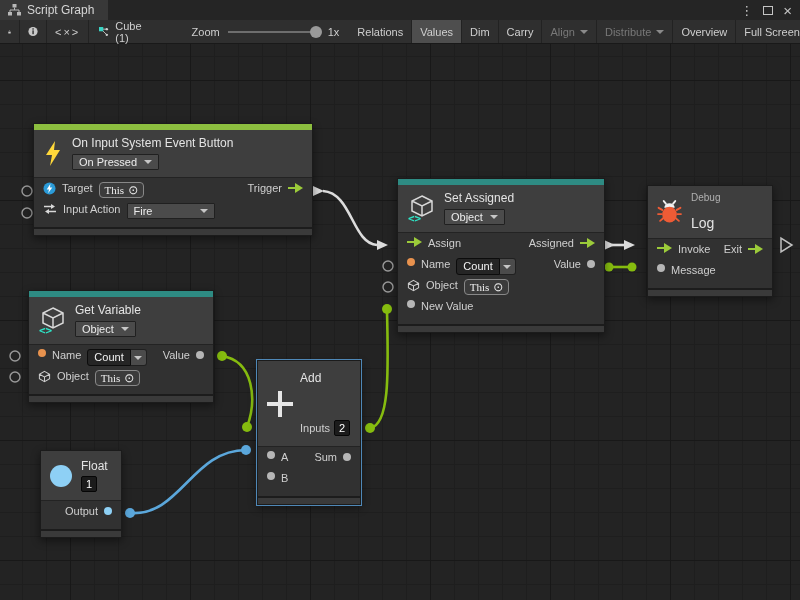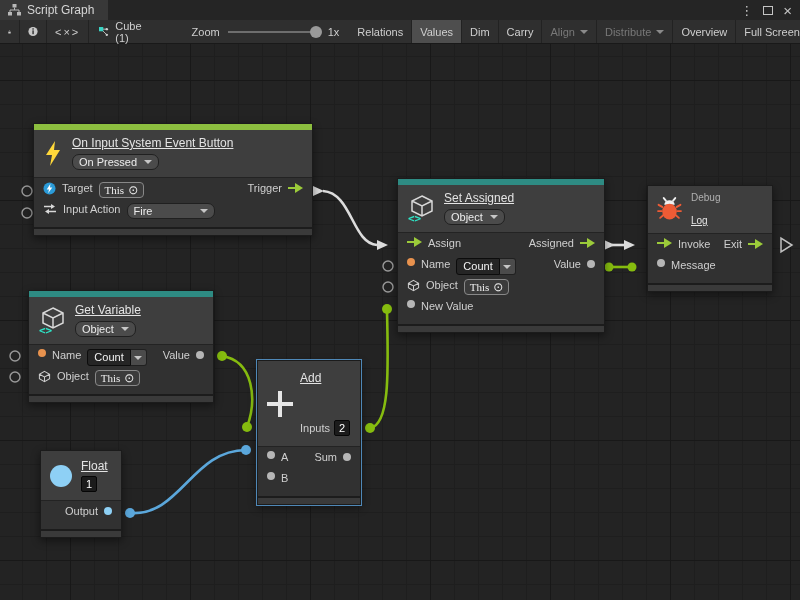--- a/index.html
+++ b/index.html
@@ -45,40 +45,40 @@
   .wires { position:absolute; top:0; left:0; width:800px; height:556px; pointer-events:none; }
 
   
   .node { position:absolute; background:#313131; border:1px solid #1b1b1b;
           box-shadow:0 3px 8px rgba(0,0,0,.45); }
   .node.selected { outline:1px solid #4f88b7; }
   .accent { height:6px; }
   .n-header { background:#3e3e3e; display:flex; align-items:center; gap:9px;
               padding:6px 10px 7px 9px; border-bottom:1px solid #232323; }
   .n-col { display:flex; flex-direction:column; gap:4px; align-items:flex-start; }
-  .n-title { font-size:12px; color:#e4e4e4; white-space:nowrap;text-decoration:underline; }
+  .n-title { font-size:12px; color:#e4e4e4; white-space:nowrap; }
   .n-cat { font-size:10px; color:#b0b0b0; }
   .n-body { padding:4px 0 3px; }
   .row { height:21px; display:flex; align-items:flex-start; gap:6px; padding:0 9px;
          font-size:11px; color:#cfcfcf; white-space:nowrap; }
   .row .rgt { margin-left:auto; display:flex; align-items:center; gap:6px; }
   .n-footer { height:8px; background:#3a3a3a; border-top:2px solid #1c1c1c; }
 
   
   .dot { width:8px; height:8px; border-radius:50%; background:#b6b6b6; flex:0 0 auto; }
   .dot.orange { background:#E8924E; }
   .dot.blue { background:#8ED0F5; }
   .exarr { position:relative; width:15px; height:10px; flex:0 0 auto; }
   .exarr::before { content:""; position:absolute; left:0; top:4px; width:8px; height:2px; background:#9CCB3A; }
   .exarr::after { content:""; position:absolute; left:7px; top:0; width:0; height:0;
                   border-left:8px solid #9CCB3A; border-top:5px solid transparent; border-bottom:5px solid transparent; }
   .caret { width:0; height:0; border-top:4px solid #c6c6c6;
            border-left:4px solid transparent; border-right:4px solid transparent; }
   .dd { display:inline-flex; align-items:center; gap:7px; background:#4b4b4b; border:1px solid #202020;
-        border-radius:7px; padding:1px 6px; font-size:11px; color:#ececec; }
+        border-radius:1px; padding:1px 6px; font-size:11px; color:#ececec; }
   .dd.wide { width:88px; justify-content:space-between; }
   .chipthis { display:inline-flex; align-items:center; gap:4px; background:#3b3b3b; border:1px solid #888;
               border-radius:4px; padding:0 5px; font-size:11px; color:#f0f0f0; height:16px;font-family:Liberation Serif, serif; }
   .odot { font-size:12px; line-height:1; color:#e8e8e8; }
   .combo { display:inline-flex; align-items:stretch; }
   .combo .cbox { background:#252525; border:1px solid #0c0c0c; border-radius:3px 0 0 3px;
                  padding:0 6px; font-size:11px; color:#f2f2f2; height:17px; line-height:15px; }
   .combo .cdd { width:16px; background:#4b4b4b; border:1px solid #202020; border-left:none;
                 border-radius:0 3px 3px 0; display:flex; align-items:center; justify-content:center; }
   .vbox { background:#1b1b1b; border:1px solid #060606; border-radius:2px; color:#fff; font-size:11px;
@@ -322,21 +322,21 @@
             <path d="M19 9 L22.5 7"></path>
               <path d="M19.5 13 L23 13"></path>
               <path d="M18 17 L21 19.5"></path>
           </g>
           <path d="M8.5 3 L6.5 0.5 M15.5 3 L17.5 0.5" stroke="#f0f0f0" stroke-width="1.8" stroke-linecap="round"></path>
           <path d="M7 7 a5 4.5 0 0 1 10 0 z" fill="#f0f0f0"></path>
           <ellipse cx="12" cy="13.5" rx="7" ry="7.5" fill="#EE5B35"></ellipse>
         </svg>
         <div class="n-col" style="gap:12px">
           <span class="n-cat">Debug</span>
-          <span class="n-title" style="font-size:10px">Log</span>
+          <span class="n-title" style="font-size:14px">Log</span>
         </div>
       </div>
       <div class="n-body">
         <div class="row">
           <span class="exarr"></span>
           <span>Invoke</span>
           <span class="rgt">
             <span>Exit</span>
             <span class="exarr"></span>
           </span>

